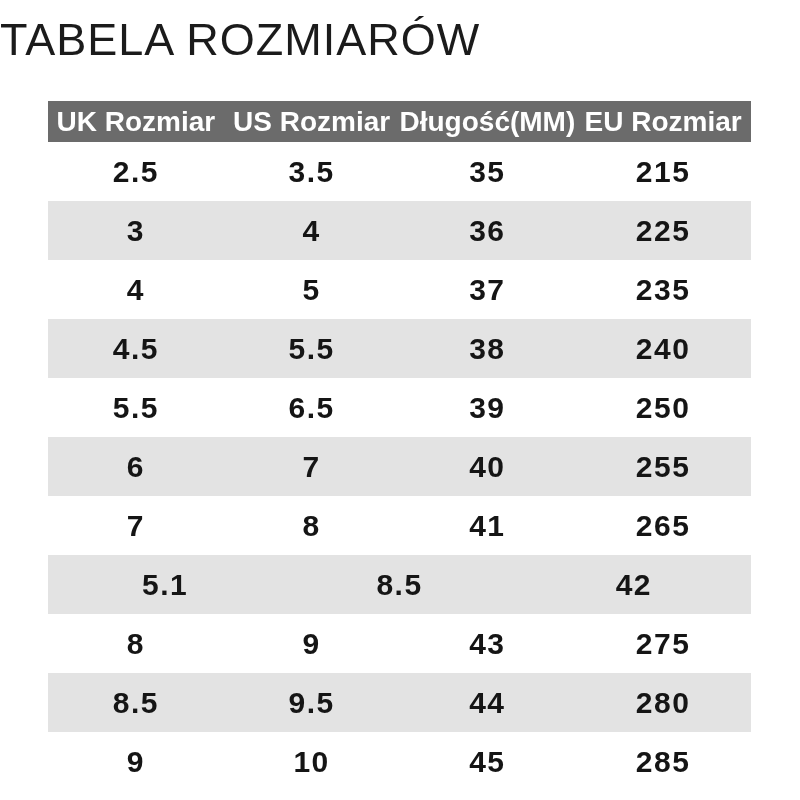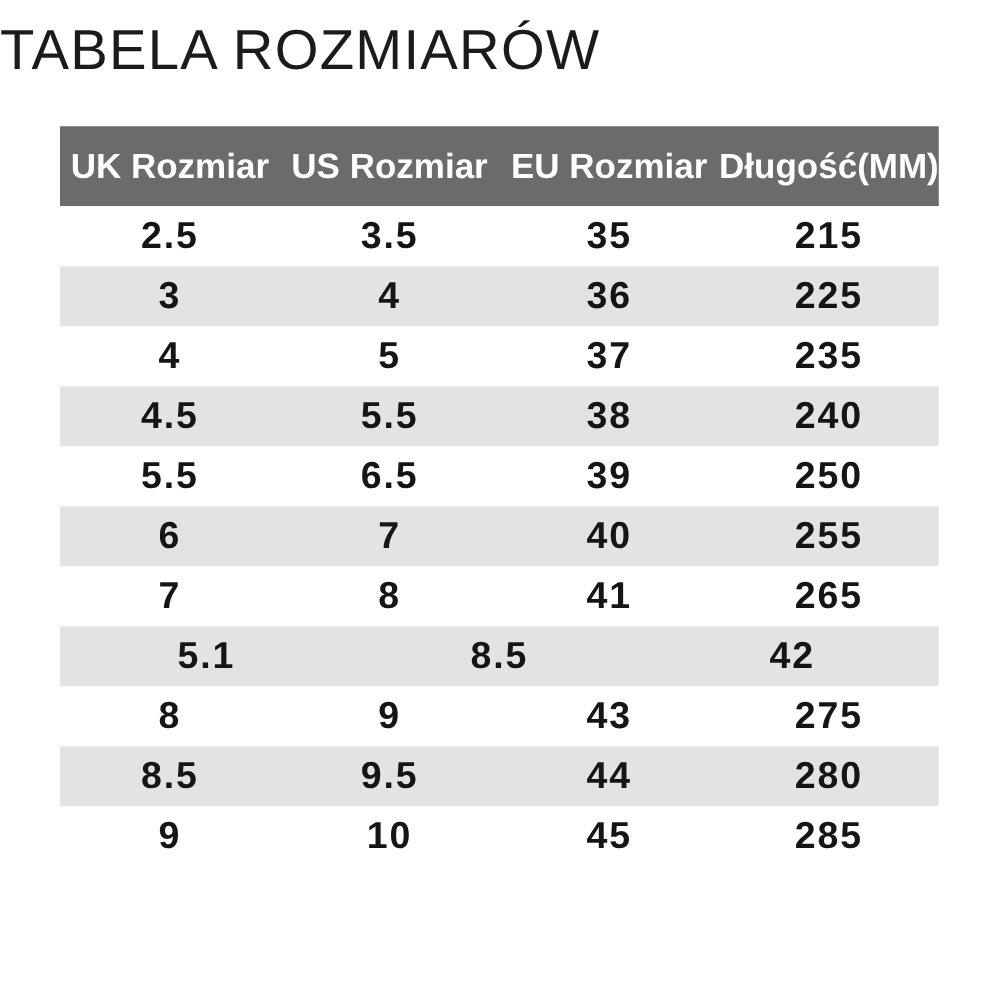--- a/index.html
+++ b/index.html
@@ -26,36 +26,36 @@
     color: var(--title-text, #1b1b1b);
   }
   .size-table {
     position: absolute;
     left: 48px;
     top: 88px;
     width: 703px;
   }
   .thead {
     display: flex;
-    height: 64px;
+    height: 41px;
     background: var(--header-bg, #6b6b6b);
   }
   .th {
     flex: 1;
     display: flex;
     align-items: center;
     justify-content: center;
     color: var(--header-text, #ffffff);
     font-size: 28px;
     font-weight: bold;
     letter-spacing: 0px;
   }
   .tr {
     display: flex;
-    height: 48px;
+    height: 59px;
     background: var(--white-row-bg, #ffffff);
   }
   .tr.stripe {
     background: var(--stripe-bg, #e3e3e3);
   }
   .td {
     flex: 1;
     display: flex;
     align-items: center;
     justify-content: center;
@@ -70,22 +70,22 @@
 
 <div class="page">
 
   <h1 class="title">TABELA ROZMIARÓW</h1>
 
   <div class="size-table">
 
     <div class="thead">
       <div class="th">UK Rozmiar</div>
       <div class="th">US Rozmiar</div>
+      <div class="th">Długość(MM)</div>
       <div class="th">EU Rozmiar</div>
-      <div class="th">Długość(MM)</div>
     </div>
 
     <div class="tr">
       <div class="td">2.5</div>
       <div class="td">3.5</div>
       <div class="td">35</div>
       <div class="td">215</div>
     </div>
 
     <div class="tr stripe">

